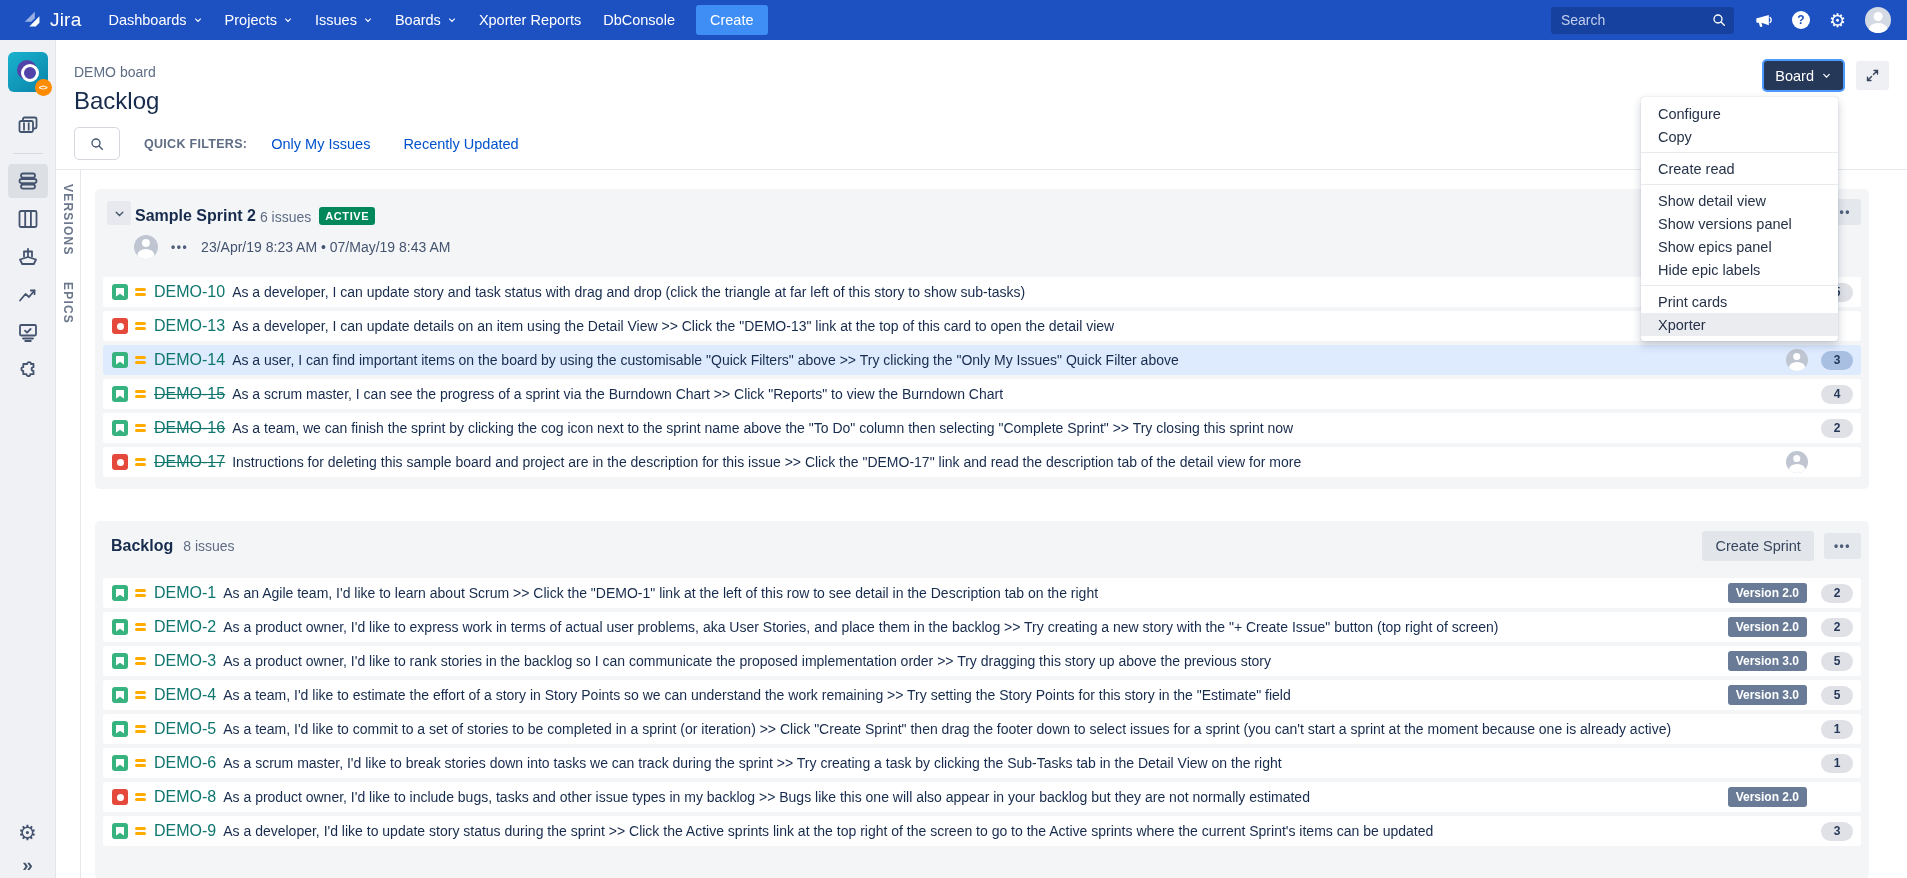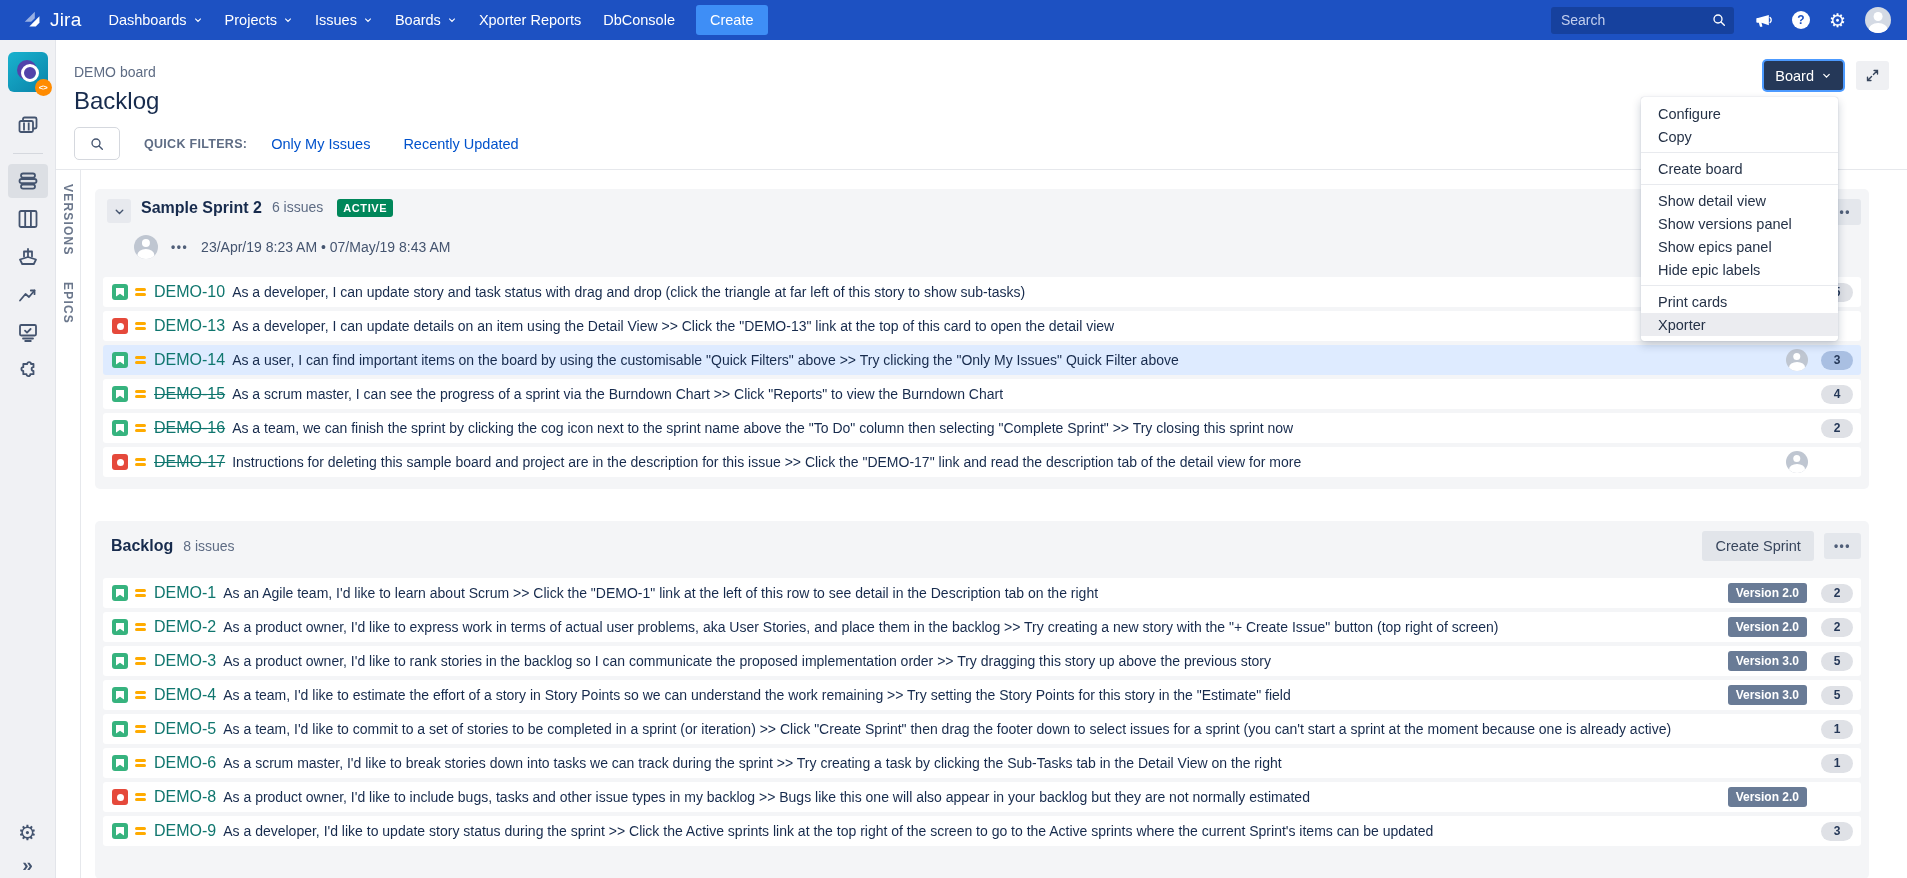--- a/index.html
+++ b/index.html
@@ -79,21 +79,21 @@
   .rail-label{writing-mode:vertical-rl;font-size:12px;font-weight:600;color:#6B778C;
     letter-spacing:1.2px;cursor:pointer}
   .content{flex:1;padding:19px 38px 0 14px;overflow:hidden;min-width:0}
 
   
   .panel{background:#F4F5F7;border-radius:5px;padding:10px 8px 8px;position:relative;margin-bottom:32px}
   .panel.backlog{min-height:358px}
   .panel-more{background:#E4E7EC;border:none;border-radius:3px;color:#505F79;font-weight:700;
     letter-spacing:1.5px;font-size:12px;height:26px;padding:0 10px}
   .panel-more.abs{position:absolute;top:10px;right:8px}
-  .sprint-head{display:flex;align-items:flex-start;gap:10px;padding-left:4px;height:26px}
+  .sprint-head{display:flex;align-items:flex-end;gap:4px;padding-left:4px;height:26px}
   .collapse-btn{width:24px;height:24px;border:none;border-radius:3px;background:#E7E9EE;
     display:flex;align-items:center;justify-content:center;line-height:0}
   .sec-name{font-size:16px;font-weight:700;color:#172B4D;white-space:nowrap}
   .sec-count{font-size:14px;color:#5E6C84;white-space:nowrap}
   .active-badge{background:#00875A;color:#fff;font-size:11px;font-weight:700;letter-spacing:.6px;
     padding:3px 6px;border-radius:3px;margin-left:4px}
   .sprint-sub{display:flex;align-items:center;gap:13px;margin-top:9px;padding-left:31px;height:26px}
   .av24{width:24px;height:24px}
   .av22{width:22px;height:22px;margin-right:9px}
   .dots-plain{background:none;border:none;color:#505F79;font-weight:700;letter-spacing:1.5px;
@@ -552,21 +552,21 @@
 
       </div>
     </div>
   </div>
 </div>
 
 <div class="board-menu" id="board-menu">
     <div class="menu-item">Configure</div>
     <div class="menu-item">Copy</div>
     <div class="menu-div"></div>
-    <div class="menu-item">Create board</div>
+    <div class="menu-item">Create read</div>
     <div class="menu-div"></div>
     <div class="menu-item">Show detail view</div>
     <div class="menu-item">Show versions panel</div>
     <div class="menu-item">Show epics panel</div>
     <div class="menu-item">Hide epic labels</div>
     <div class="menu-div"></div>
     <div class="menu-item">Print cards</div>
     <div class="menu-item hl">Xporter</div>
   </div>
 

